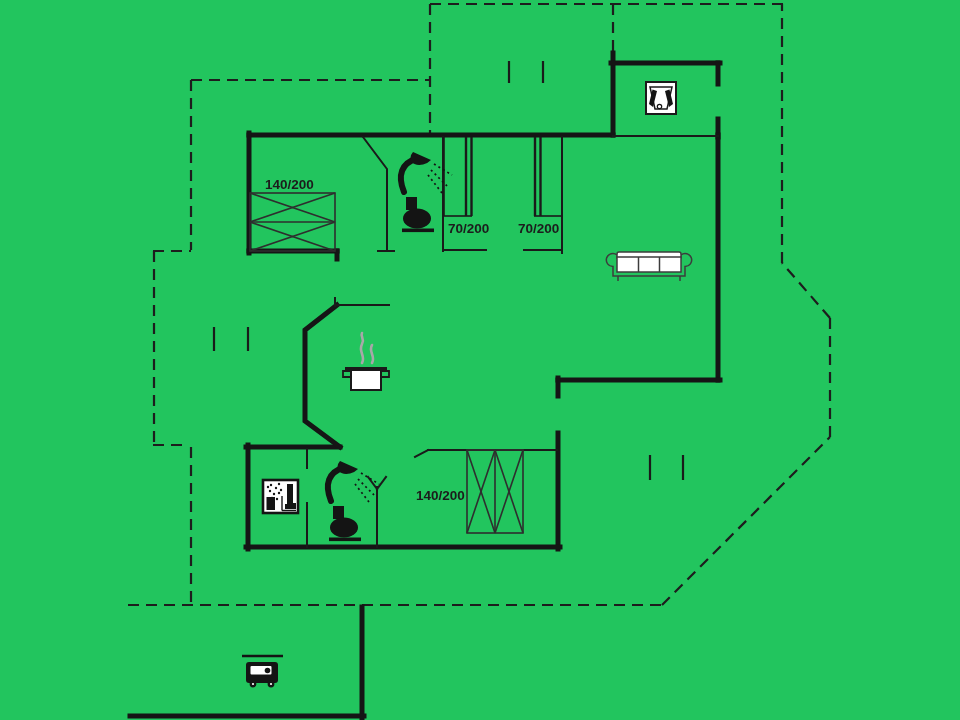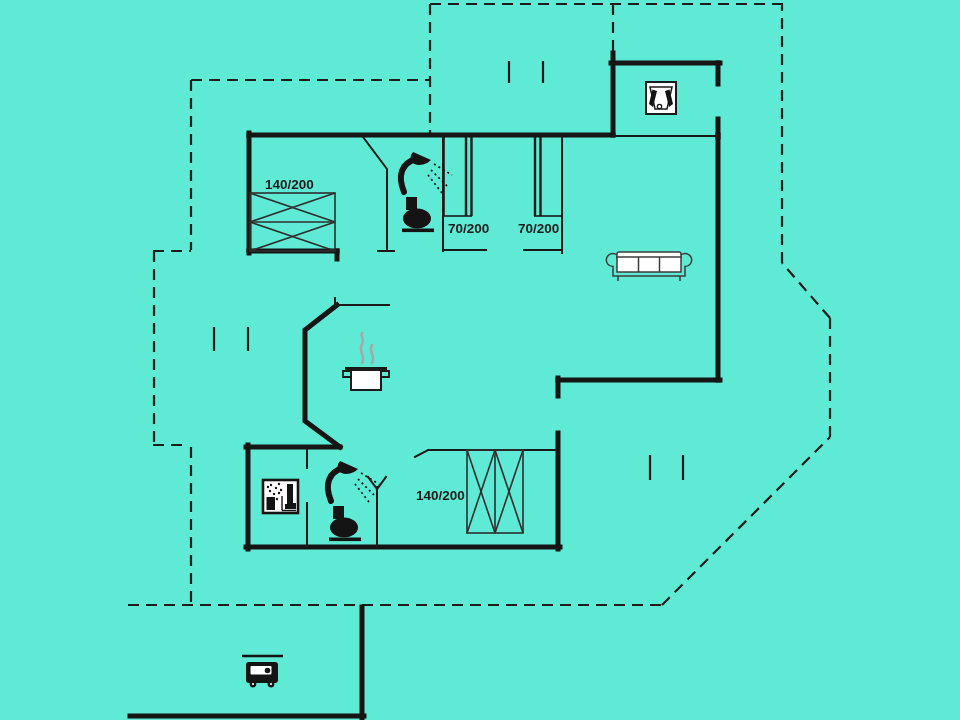--- a/index.html
+++ b/index.html
@@ -1,16 +1,16 @@
 <!DOCTYPE html>
 <html><head>
 <meta charset="utf-8">
 <style>
   html,body{margin:0;padding:0;background:#ffffff;}
-  #stage{position:relative;width:960px;height:720px;background:#5eead4;overflow:hidden;
+  #stage{position:relative;width:960px;height:720px;background:#22c55e;overflow:hidden;
          font-family:"Liberation Sans", sans-serif;}
   svg{position:absolute;left:0;top:0;}
   text.bedlabel{font-family:"Liberation Sans", sans-serif;font-size:13.5px;font-weight:bold;fill:#1c1c1c;}
 </style>
 </head>
 <body>
 
 <div id="stage">
 <svg width="960" height="720" viewBox="0 0 960 720">
 

